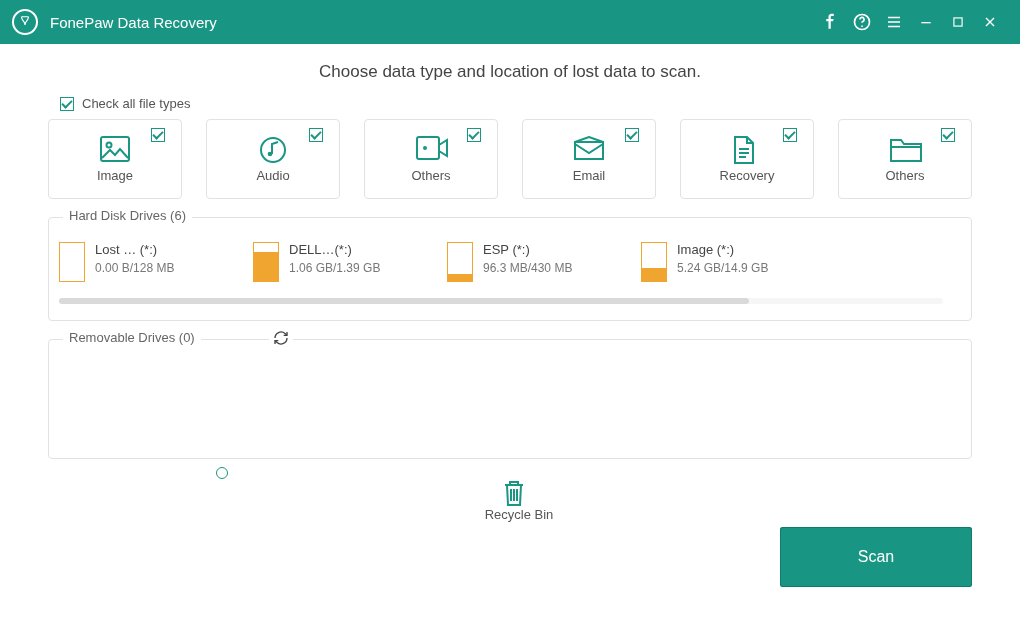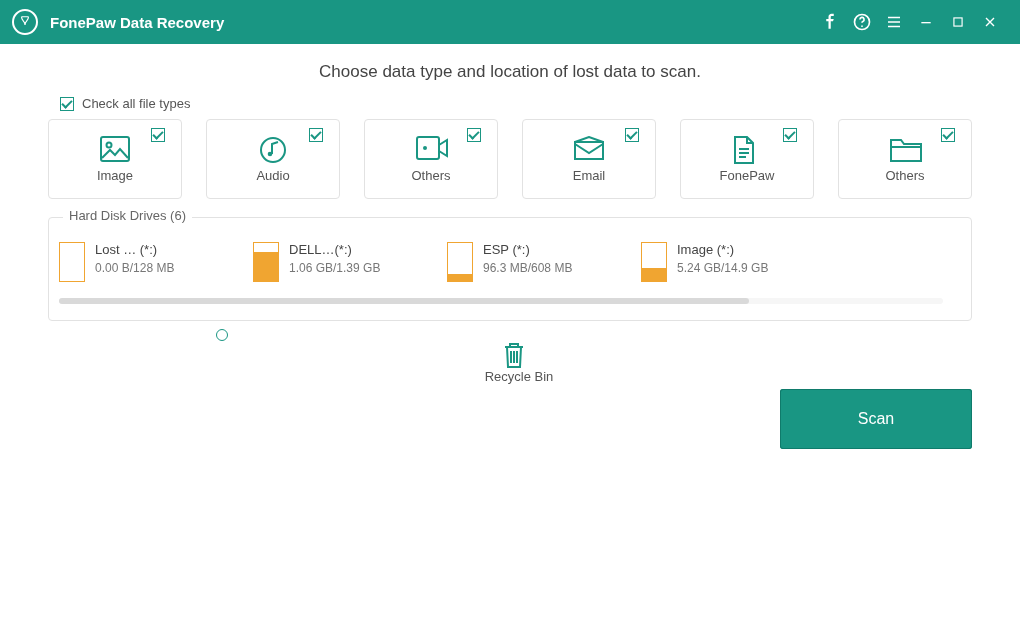--- a/index.html
+++ b/index.html
@@ -23,21 +23,21 @@
   }
   .titlebar .logo {
     width: 26px; height: 26px;
     border: 2.5px solid #fff;
     border-radius: 50%;
     display: flex; align-items: center; justify-content: center;
     font-weight: bold;
     margin-right: 12px;
     font-size: 15px;
   }
-  .titlebar .title { font-size: 15px; flex: 0 0 auto; font-weight: bold; }
+  .titlebar .title { font-size: 15px; flex: 0 0 auto; }
   .titlebar .spacer { flex: 1; }
   .titlebar .tbtn {
     width: 32px; height: 44px;
     display: flex; align-items: center; justify-content: center;
     cursor: pointer;
   }
   .titlebar svg { stroke: #fff; fill: none; }
 
   
   .page {
@@ -318,21 +318,21 @@
 
     <div class="typecard">
       <span class="chk checked"></span>
       <span class="ticon">
         <svg width="24" height="28" viewBox="0 0 24 28" fill="none">
             <path d="M3 1h12l6 6v20H3z" stroke-width="2"></path>
             <path d="M15 1v6h6" stroke-width="2"></path>
             <path d="M7 13h10M7 17h10M7 21h7" stroke-width="2"></path>
           </svg>
       </span>
-      <span class="tlabel">FonePaw</span>
+      <span class="tlabel">Recovery</span>
     </div>
 
     <div class="typecard">
       <span class="chk checked"></span>
       <span class="ticon">
         <svg width="32" height="26" viewBox="0 0 32 26" fill="none">
             <path d="M1 4h10l3 4h17v17H1z" stroke-width="2"></path>
             <path d="M1 11h30" stroke-width="2"></path>
           </svg>
       </span>
@@ -360,38 +360,49 @@
             <span class="dname">DELL…(*:)</span>
             <span class="dsize">1.06 GB/1.39 GB</span>
           </div>
         </div>
         <div class="drive">
           <div class="barwrap">
             <div class="barfill" style="height:19%"></div>
           </div>
           <div class="texts">
             <span class="dname">ESP (*:)</span>
-            <span class="dsize">96.3 MB/608 MB</span>
+            <span class="dsize">96.3 MB/430 MB</span>
           </div>
         </div>
         <div class="drive">
           <div class="barwrap">
             <div class="barfill" style="height:35%"></div>
           </div>
           <div class="texts">
             <span class="dname">Image (*:)</span>
             <span class="dsize">5.24 GB/14.9 GB</span>
           </div>
         </div>
       </div>
     <div class="hscroll">
         <div class="thumb"></div>
       </div>
   </div>
 
+  <div class="section removable">
+    <div class="section-title">Removable Drives (0)</div>
+    <span class="refresh-icon">
+      <svg width="16" height="16" viewBox="0 0 24 24" fill="none" stroke="#444" stroke-width="2">
+          <path d="M3 12a9 9 0 0 1 15-6.7L21 8"></path>
+          <path d="M21 3v5h-5"></path>
+          <path d="M21 12a9 9 0 0 1-15 6.7L3 16"></path>
+          <path d="M3 21v-5h5"></path>
+        </svg>
+    </span>
+  </div>
 
   <div class="recycle">
     <span class="radio"></span>
     <span class="bin">
       <svg width="24" height="28" viewBox="0 0 24 28" fill="none" stroke="#1a9683" stroke-width="2">
           <path d="M3 6h18"></path>
           <path d="M8 6V3h8v3"></path>
           <path d="M5 6l1 20h12l1-20"></path>
           <path d="M9 10v12M12 10v12M15 10v12"></path>
         </svg>

